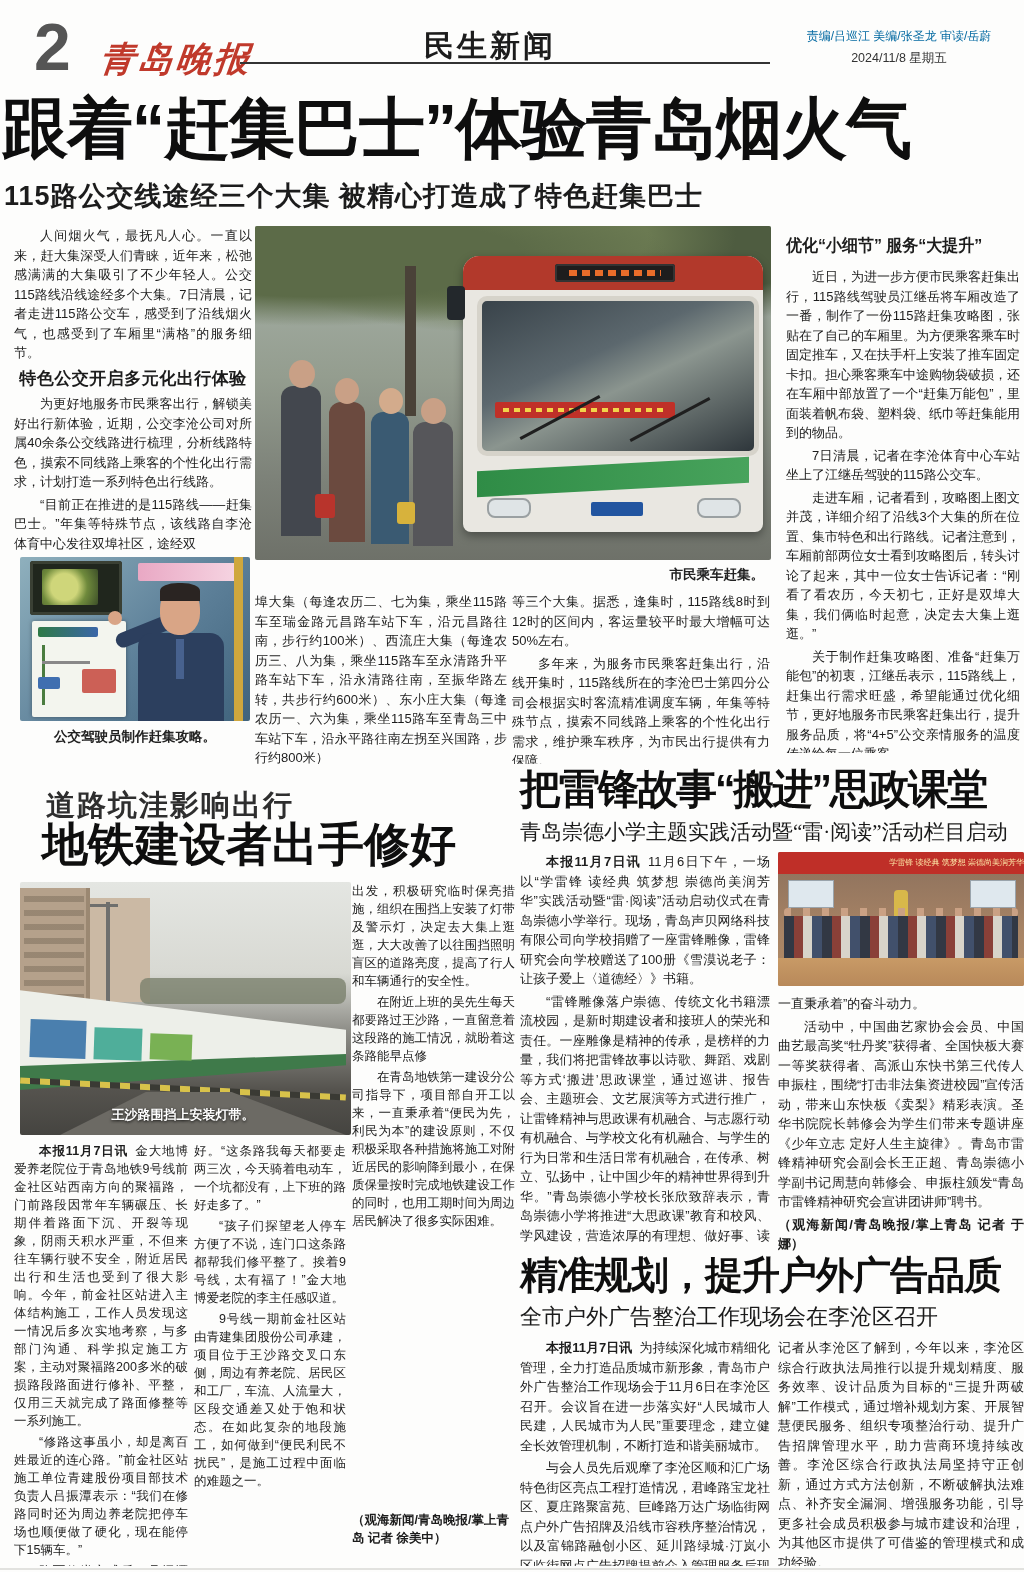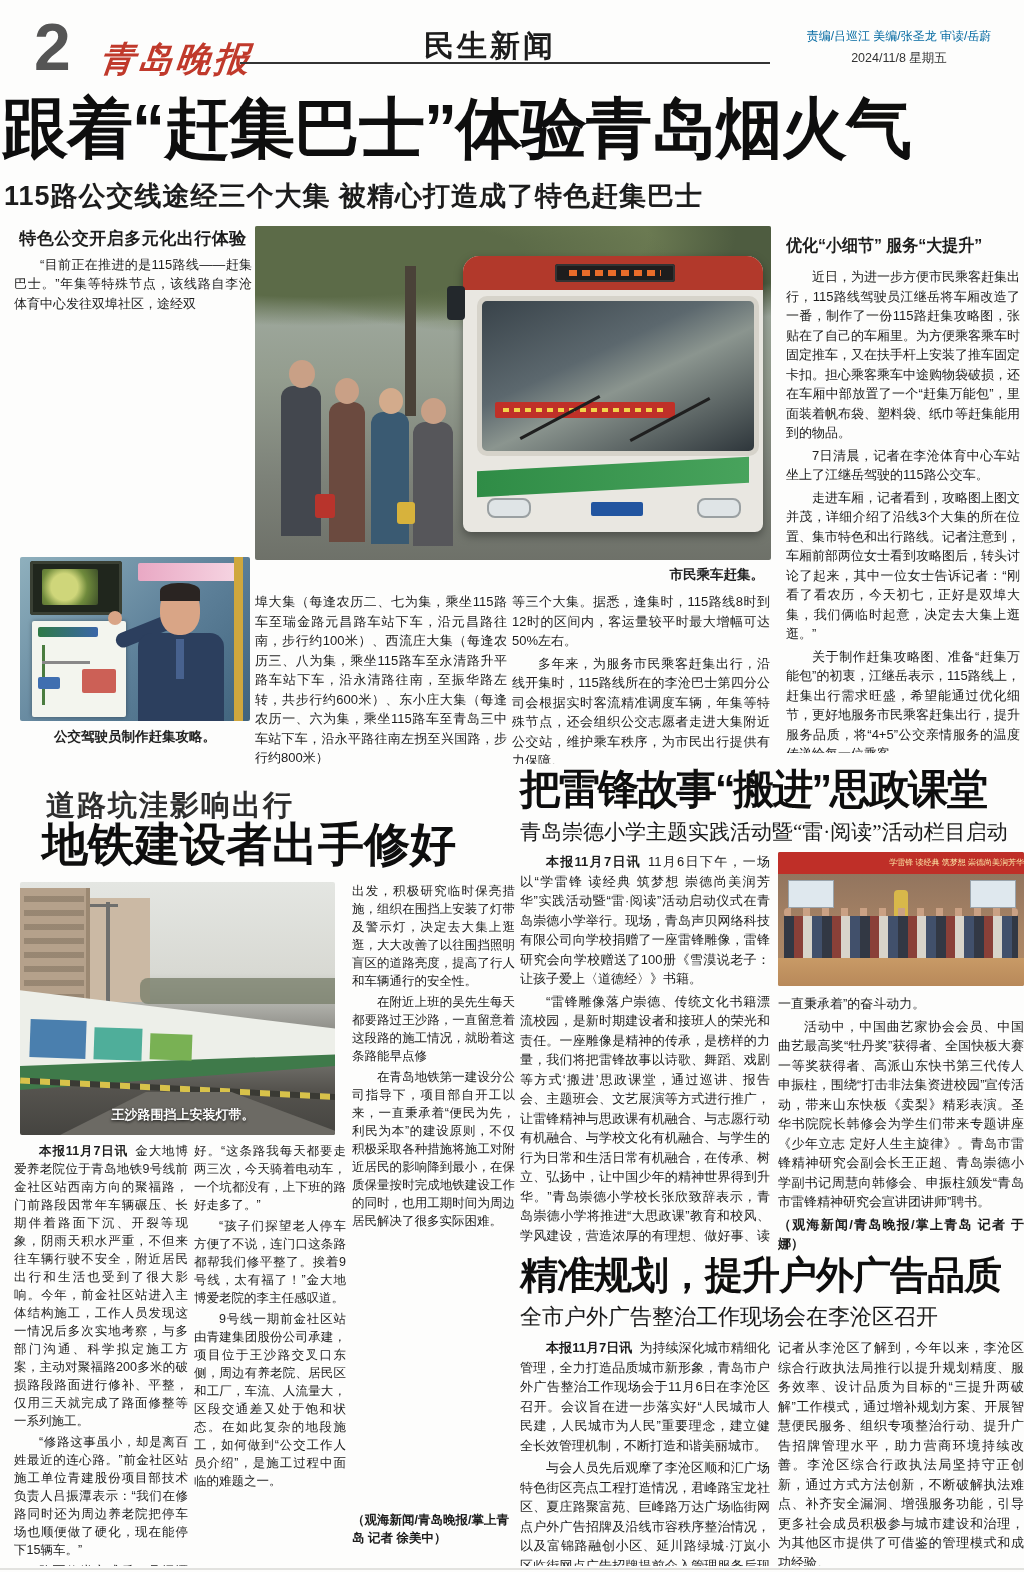--- a/index.html
+++ b/index.html
@@ -26,21 +26,23 @@
             font-family:'Liberation Serif','DejaVu Serif',serif;letter-spacing:3px;transform:skewX(-6deg);">青岛晚报</div>
 <div class="abs" style="left:424px;top:26px;font-size:30px;font-weight:900;letter-spacing:3px;">民生新闻</div>
 <div class="abs" style="left:240px;top:62px;width:530px;height:2px;background:#333;"></div>
 <div class="abs" style="left:784px;top:28px;width:230px;font-size:12px;color:#0369a1;text-align:center;">责编/吕巡江 美编/张圣龙 审读/岳蔚</div>
 <div class="abs" style="left:784px;top:50px;width:230px;font-size:12.5px;color:#333;text-align:center;">2024/11/8 星期五</div>
 
 <div class="abs headline" style="left:2px;top:94px;font-size:66px;letter-spacing:-1px;">跟着“赶集巴士”体验青岛烟火气</div>
 <div class="abs" style="left:4px;top:178px;font-size:27px;font-weight:700;letter-spacing:1px;white-space:nowrap;">115路公交线途经三个大集 被精心打造成了特色赶集巴士</div>
 
 <div class="abs body-text" style="left:14px;top:226px;width:238px;height:328px;">
+  <p>人间烟火气，最抚凡人心。一直以来，赶大集深受人们青睐，近年来，松弛感满满的大集吸引了不少年轻人。公交115路线沿线途经多个大集。7日清晨，记者走进115路公交车，感受到了沿线烟火气，也感受到了车厢里“满格”的服务细节。</p>
   <p class="crosshead">特色公交开启多元化出行体验</p>
+  <p>为更好地服务市民乘客出行，解锁美好出行新体验，近期，公交李沧公司对所属40余条公交线路进行梳理，分析线路特色，摸索不同线路上乘客的个性化出行需求，计划打造一系列特色出行线路。</p>
   <p>“目前正在推进的是115路线——赶集巴士。”年集等特殊节点，该线路自李沧体育中心发往双埠社区，途经双</p>
 </div>
 
 <div class="photo" style="left:20px;top:557px;width:230px;height:164px;background:linear-gradient(135deg,#8fb0bd 0%,#5d8099 55%,#40637c 100%);">
   <div class="ph" style="left:10px;top:4px;width:92px;height:54px;background:#20261d;border-radius:3px;
               box-shadow:inset 0 0 0 3px #3a4034;"></div>
   <div class="ph" style="left:22px;top:12px;width:56px;height:36px;background:radial-gradient(circle at 40% 50%,#cfd67a 0 35%,#6f8a3c 60%,#3d4f28 100%);border-radius:2px;"></div>
   <div class="ph" style="left:12px;top:64px;width:94px;height:96px;background:#f3f5ee;border-radius:2px;box-shadow:0 0 4px rgba(0,0,0,.35);"></div>
   <div class="ph" style="left:18px;top:70px;width:60px;height:10px;background:linear-gradient(90deg,#2f7a46,#3a66a8);border-radius:2px;"></div>
   <div class="ph" style="left:22px;top:88px;width:3px;height:60px;background:#4a7c3f;"></div>
@@ -92,40 +94,40 @@
   <div class="ph" style="left:60px;top:268px;width:20px;height:24px;background:#b8342c;border-radius:3px;"></div>
   <div class="ph" style="left:142px;top:276px;width:18px;height:22px;background:#d7b23c;border-radius:3px;"></div>
 </div>
 <div class="abs caption" style="left:512px;top:566px;width:252px;text-align:right;padding-right:10px;">市民乘车赶集。</div>
 
 <div class="abs body-text" style="left:255px;top:592px;width:252px;height:172px;">
   <p class="cont">埠大集（每逢农历二、七为集，乘坐115路车至瑞金路元昌路车站下车，沿元昌路往南，步行约100米）、西流庄大集（每逢农历三、八为集，乘坐115路车至永清路升平路车站下车，沿永清路往南，至振华路左转，共步行约600米）、东小庄大集（每逢农历一、六为集，乘坐115路车至青岛三中车站下车，沿永平路往南左拐至兴国路，步行约800米）</p>
 </div>
 <div class="abs body-text" style="left:512px;top:592px;width:258px;height:172px;">
   <p class="cont">等三个大集。据悉，逢集时，115路线8时到12时的区间内，客运量较平时最大增幅可达50%左右。</p>
-  <p>多年来，为服务市民乘客赶集出行，沿线开集时，115路线所在的李沧巴士第四分公司会根据实时客流精准调度车辆，年集等特殊节点，还会组织公交志愿者走进大集附近公交站，维护乘车秩序，为市民出行提供有力保障。</p>
+  <p>多年来，为服务市民乘客赶集出行，沿线开集时，115路线所在的李沧巴士第四分公司会根据实时客流精准调度车辆，年集等特殊节点，摸索不同线路上乘客的个性化出行需求，维护乘车秩序，为市民出行提供有力保障。</p>
 </div>
 
 <div class="abs" style="left:786px;top:234px;width:234px;height:530px;overflow:hidden;">
   <div style="font-size:17px;font-weight:900;white-space:nowrap;transform:scaleX(0.94);transform-origin:left;margin-bottom:10px;">优化“小细节” 服务“大提升”</div>
   <div class="body-text" style="height:486px;">
     <p>近日，为进一步方便市民乘客赶集出行，115路线驾驶员江继岳将车厢改造了一番，制作了一份115路赶集攻略图，张贴在了自己的车厢里。为方便乘客乘车时固定推车，又在扶手杆上安装了推车固定卡扣。担心乘客乘车中途购物袋破损，还在车厢中部放置了一个“赶集万能包”，里面装着帆布袋、塑料袋、纸巾等赶集能用到的物品。</p>
     <p>7日清晨，记者在李沧体育中心车站坐上了江继岳驾驶的115路公交车。</p>
     <p>走进车厢，记者看到，攻略图上图文并茂，详细介绍了沿线3个大集的所在位置、集市特色和出行路线。记者注意到，车厢前部两位女士看到攻略图后，转头讨论了起来，其中一位女士告诉记者：“刚看了看农历，今天初七，正好是双埠大集，我们俩临时起意，决定去大集上逛逛。”</p>
     <p>关于制作赶集攻略图、准备“赶集万能包”的初衷，江继岳表示，115路线上，赶集出行需求旺盛，希望能通过优化细节，更好地服务市民乘客赶集出行，提升服务品质，将“4+5”公交亲情服务的温度传递给每一位乘客。</p>
 
   </div>
 </div>
 
 <div class="abs" style="left:46px;top:786px;font-size:29px;font-weight:600;color:#2e2e2e;letter-spacing:2px;
             font-family:'Liberation Serif','DejaVu Serif',serif;white-space:nowrap;">道路坑洼影响出行</div>
 <div class="abs headline" style="left:42px;top:820px;font-size:46px;">地铁建设者出手修好</div>
 
 <div class="photo" style="left:20px;top:882px;width:315px;height:253px;
-            background:linear-gradient(180deg,#e4e6e2 0%,#d8d9d3 36%,#90908a 58%,#55534e 82%,#454440 100%);">
+            background:linear-gradient(180deg,#e4e6e2 0%,#d8d9d3 36%,#90908a 58%,#55534e 82%,#454440 100%);padding-left:16px;">
   <div class="ph" style="left:52px;top:16px;width:78px;height:104px;background:#cbb9a4;"></div>
   <div class="ph" style="left:0;top:6px;width:70px;height:122px;background:#b5a18b;
               box-shadow:inset -4px 0 0 #9b8872;"></div>
   <div class="ph" style="left:4px;top:14px;width:60px;height:106px;opacity:.5;
               background:repeating-linear-gradient(180deg,#7a6c5a 0 6px,transparent 6px 14px);"></div>
   <div class="ph" style="left:86px;top:20px;width:4px;height:130px;background:#6f6f6d;"></div>
   <div class="ph" style="left:70px;top:22px;width:28px;height:3px;background:#6f6f6d;"></div>
   <div class="ph" style="left:120px;top:96px;width:206px;height:26px;background:#7b816d;opacity:.8;border-radius:8px;"></div>
   <div class="ph" style="left:0;top:100px;width:326px;height:104px;background:#edefe9;
               clip-path:polygon(0 8%,100% 46%,100% 78%,0 100%);"></div>
@@ -143,21 +145,21 @@
 </div>
 
 <div class="abs body-text" style="left:14px;top:1142px;width:174px;height:424px;font-size:12.5px;line-height:1.44;">
   <p><b class="intro">本报11月7日讯</b><span>金大地博爱养老院位于青岛地铁9号线前金社区站西南方向的聚福路，门前路段因常年车辆碾压、长期伴着路面下沉、开裂等现象，阴雨天积水严重，不但来往车辆行驶不安全，附近居民出行和生活也受到了很大影响。今年，前金社区站进入主体结构施工，工作人员发现这一情况后多次实地考察，与多部门沟通、科学拟定施工方案，主动对聚福路200多米的破损路段路面进行修补、平整，仅用三天就完成了路面修整等一系列施工。</span></p>
   <p>“修路这事虽小，却是离百姓最近的连心路。”前金社区站施工单位青建股份项目部技术负责人吕振潭表示：“我们在修路同时还为周边养老院把停车场也顺便做了硬化，现在能停下15辆车。”</p>
   <p>路面修缮完成后，吕振潭又发现车站两侧调流路原有路灯基础条件较差，周边区域照明不足。为了让居民出行更安全，项目部与惜福镇交警进行协商，从居民实际需求</p>
 </div>
 <div class="abs body-text" style="left:194px;top:1142px;width:152px;height:424px;font-size:12.5px;line-height:1.44;">
   <p class="cont">好。“这条路我每天都要走两三次，今天骑着电动车，一个坑都没有，上下班的路好走多了。”</p>
   <p>“孩子们探望老人停车方便了不说，连门口这条路都帮我们修平整了。挨着9号线，太有福了！”金大地博爱老院的李主任感叹道。</p>
-  <p>9号线一期前金社区站由青建集团股份公司承建，项目位于王沙路交叉口东侧，周边有养老院、居民区和工厂，车流、人流量大，区段交通差又处于饱和状态。在如此复杂的地段施工，如何做到“公交工作人员介绍”，是施工过程中面临的难题之一。</p>
+  <p>9号线一期前金社区站由青建集团股份公司承建，项目位于王沙路交叉口东侧，周边有养老院、居民区和工厂，车流、人流量大，区段交通差又处于饱和状态。在如此复杂的地段施工，如何做到“便民利民不扰民”，是施工过程中面临的难题之一。</p>
 </div>
 <div class="abs body-text" style="left:352px;top:882px;width:163px;height:624px;font-size:12.5px;line-height:1.44;">
   <p class="cont">出发，积极研究临时保亮措施，组织在围挡上安装了灯带及警示灯，决定去大集上逛逛，大大改善了以往围挡照明盲区的道路亮度，提高了行人和车辆通行的安全性。</p>
   <p>在附近上班的吴先生每天都要路过王沙路，一直留意着这段路的施工情况，就盼着这条路能早点修</p>
   <p>在青岛地铁第一建设分公司指导下，项目部自开工以来，一直秉承着“便民为先，利民为本”的建设原则，不仅积极采取各种措施将施工对附近居民的影响降到最小，在保质保量按时完成地铁建设工作的同时，也用工期时间为周边居民解决了很多实际困难。</p>
 </div>
 <div class="abs byline" style="left:352px;top:1512px;width:163px;font-size:12.5px;line-height:1.4;">
   <b>（观海新闻/青岛晚报/掌上青岛 记者 徐美中）</b>
 </div>
 

